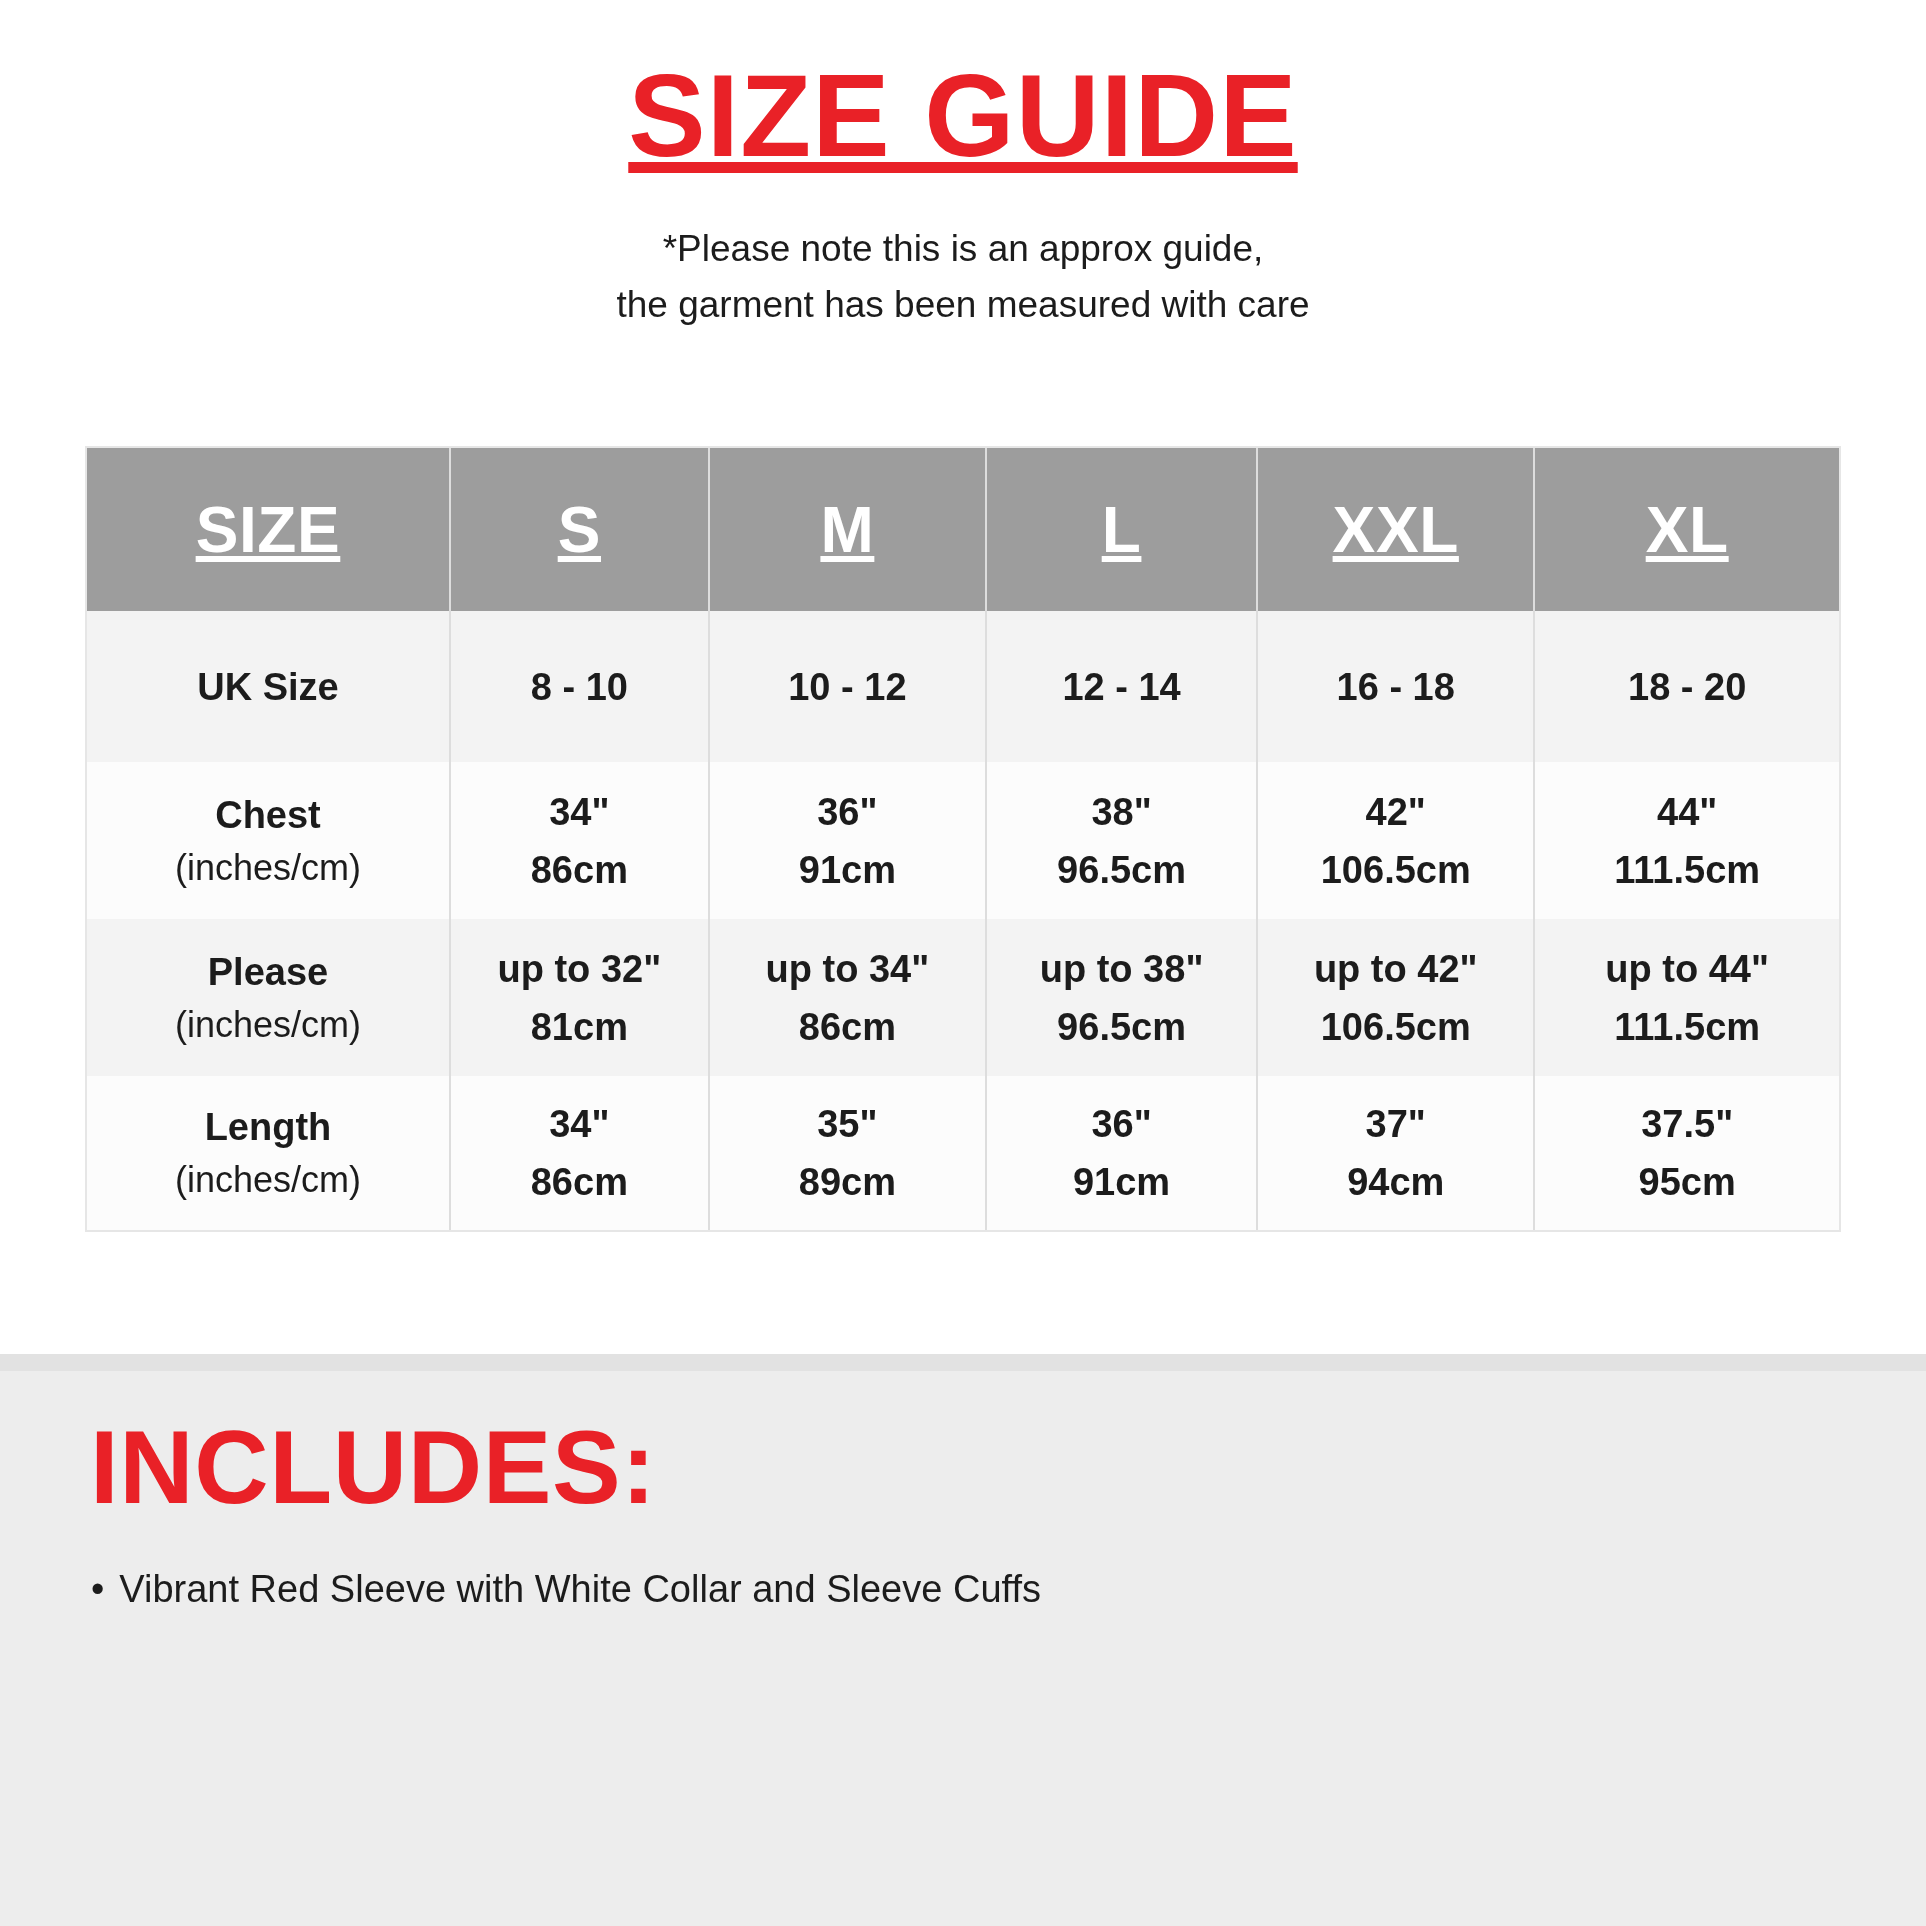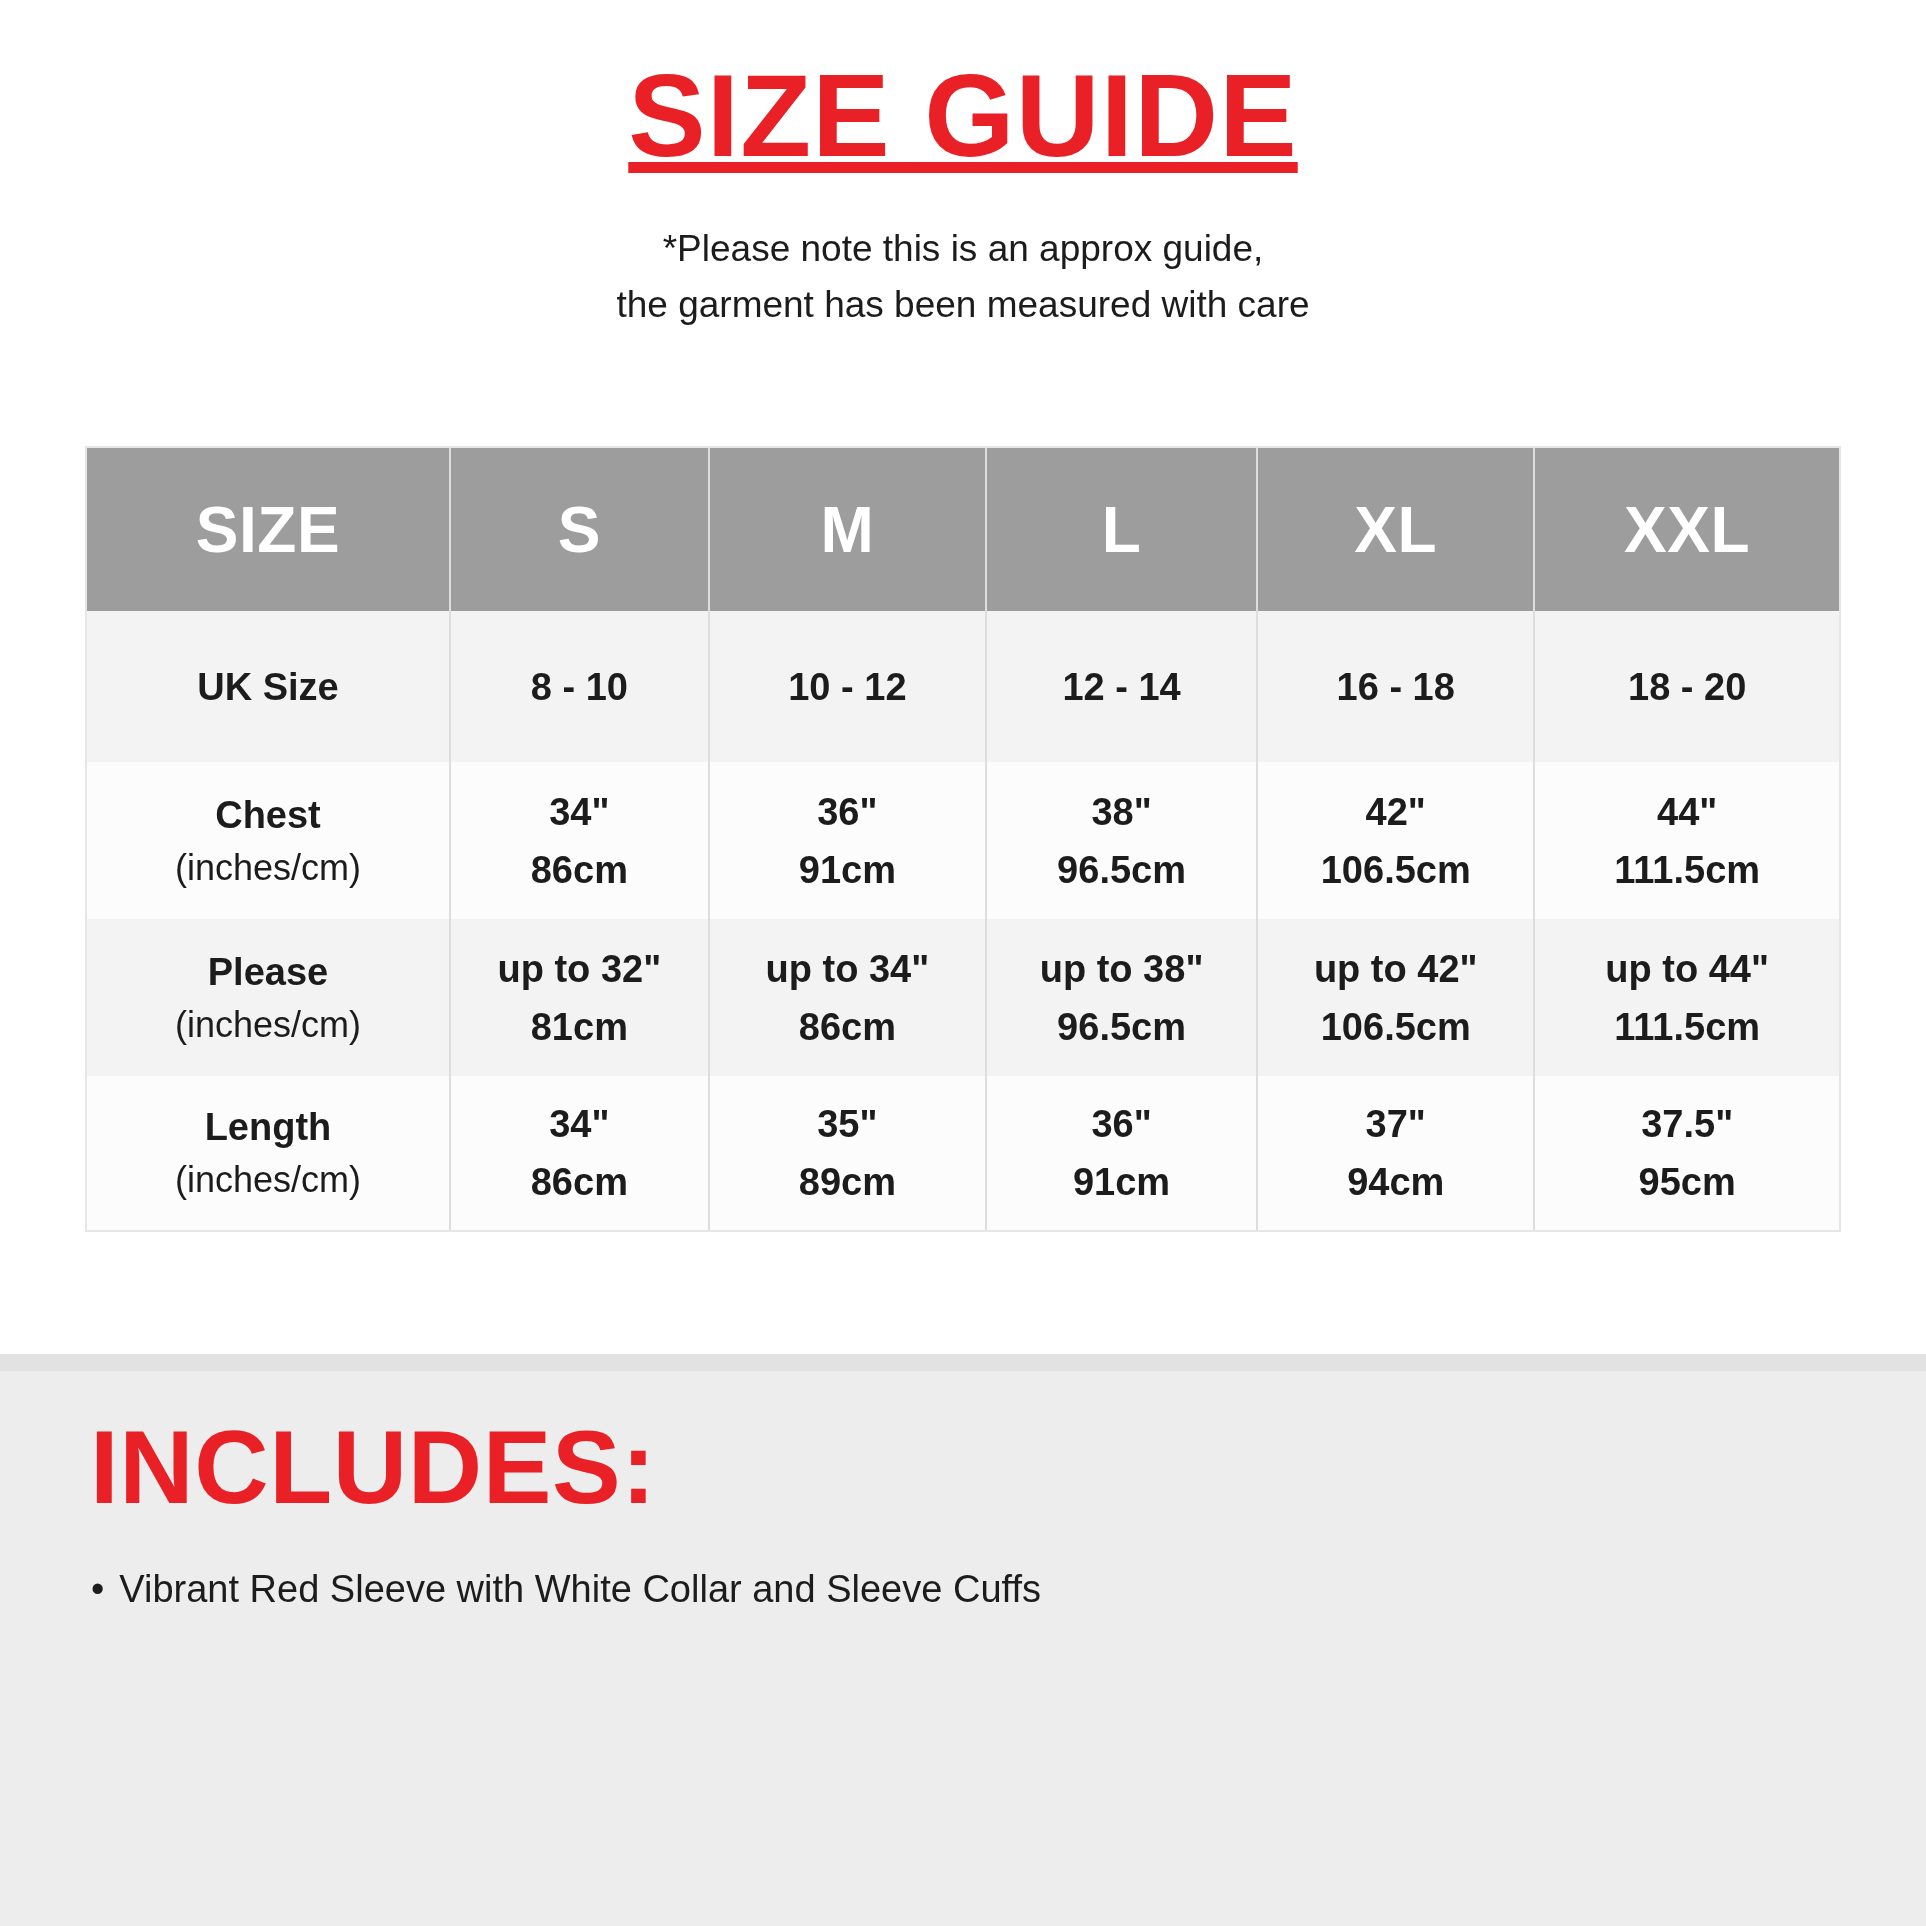--- a/index.html
+++ b/index.html
@@ -20,21 +20,21 @@
   }
   
   .size-table{
     position:absolute;left:85px;top:446px;width:1756px;box-sizing:border-box;
     border:2.3px solid var(--table-border,#e6e6e6);background:#ffffff;
   }
   .cols{display:grid;grid-template-columns:20.66% 14.77% 15.83% 15.47% 15.83% 17.44%;}
   .thead{height:163px;background:var(--header-bg,#9d9d9d);}
   .th{
     display:flex;align-items:center;justify-content:center;box-sizing:border-box;
-    font-weight:700;font-size:64px;letter-spacing:0.6px;color:var(--header-text,#ffffff);
+    font-weight:700;font-size:64px;letter-spacing:0.6px;color:var(--header-text,#ffffff);text-decoration:underline;
   }
   .th + .th, .td + .td{border-left:2.9px solid var(--divider,#dddddd);}
   .tr1{height:151px;}.tr2{height:157px;}.tr3{height:157px;}.tr4{height:154px;}
   .tbody .tr:nth-child(odd){background:var(--row-shaded,#f3f3f3);}
   .tbody .tr:nth-child(even){background:var(--row-plain,#fcfcfc);}
   .td{
     display:flex;flex-direction:column;align-items:center;justify-content:center;
     box-sizing:border-box;text-align:left;
   }
   .row-label{font-weight:700;font-size:38px;line-height:54px;}
@@ -72,22 +72,22 @@
     <span>*Please note this is an approx guide,</span><br>
     <span>the garment has been measured with care</span>
   </p>
 
   <div class="size-table">
     <div class="thead cols">
         <div class="th">SIZE</div>
         <div class="th">S</div>
         <div class="th">M</div>
         <div class="th">L</div>
+        <div class="th">XXL</div>
         <div class="th">XL</div>
-        <div class="th">XXL</div>
       </div>
     <div class="tbody">
         <div class="tr cols tr1">
           <div class="td">
             <div class="row-label">UK Size</div>
           </div>
           <div class="td">
             <div class="cell-line">8 - 10</div>
           </div>
           <div class="td">

